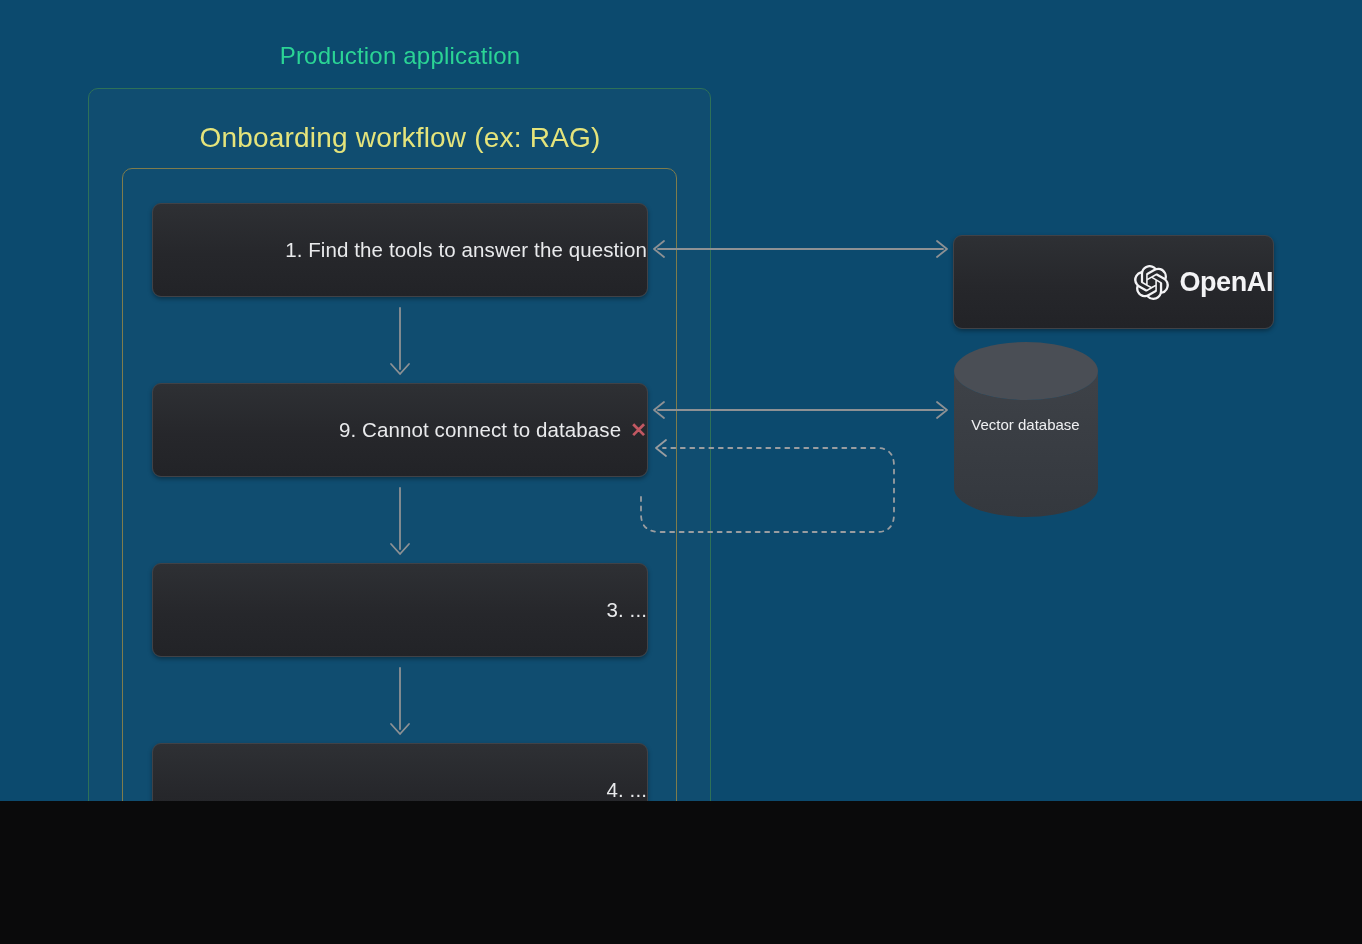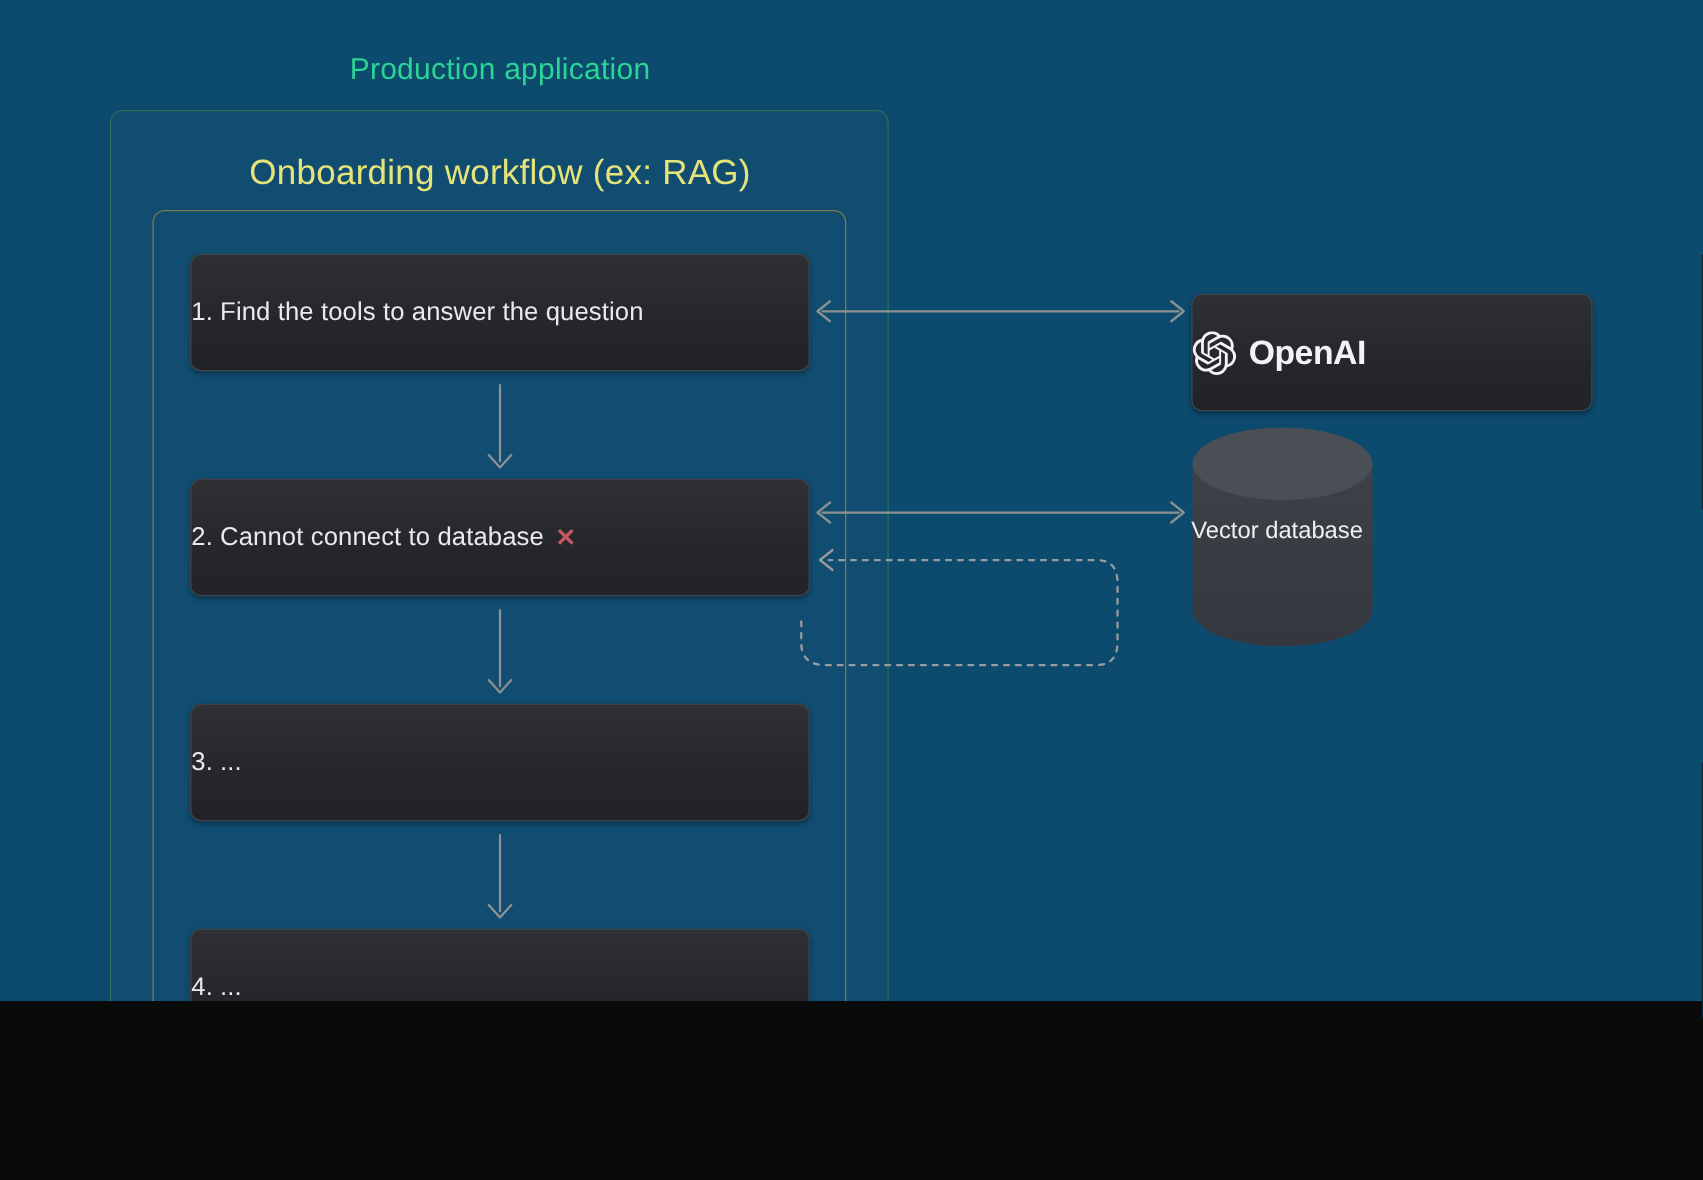--- a/index.html
+++ b/index.html
@@ -26,21 +26,21 @@
   }
   .yellow-box{
     left:122px;top:168px;width:553px;height:699px;
     border:1.5px solid #7f7c4c;border-radius:10px;
   }
 
   .node{
     left:152px;width:494px;height:92px;
     border:1px solid #404247;border-radius:9px;
     background:linear-gradient(180deg,#2e3034 0%,#26272b 55%,#222327 100%);
-    display:flex;align-items:center;justify-content:flex-start;
+    display:flex;align-items:center;justify-content:flex-end;
     color:#e9eaec;font-size:20.5px;letter-spacing:.1px;
     box-shadow:0 2px 4px rgba(0,0,0,.35);
     gap:9px;
   }
   .step-1{top:203px;}
   .step-2{top:383px;}
   .step-3{top:563px;}
   .step-4{top:743px;}
   .error-x{color:#c25862;font-size:20px;font-weight:700;}
 
@@ -49,41 +49,41 @@
     gap:10px;
     margin-top:32px;
   }
   .openai-word{
     color:#f3f3f5;font-size:27px;font-weight:700;letter-spacing:-.4px;
   }
   .openai-logo{display:block;}
 
   .cylinder-svg{left:953px;top:341px;}
   .cyl-label{
-    left:953px;top:410px;width:145px;text-align:left;
-    color:#eff0f2;font-size:19px;line-height:30px;
+    left:953px;top:410px;width:145px;text-align:center;
+    color:#eff0f2;font-size:15px;line-height:30px;
   }
 
   .overlay{left:0;top:0;pointer-events:none;}
 </style>
 </head>
 <body>
 
 <div class="stage">
 
   <div class="abs title-production">Production application</div>
   <div class="abs green-box"></div>
   <div class="abs title-workflow">Onboarding workflow (ex: RAG)</div>
   <div class="abs yellow-box"></div>
 
   <div class="abs node step-1">
     <span>1. Find the tools to answer the question</span>
   </div>
   <div class="abs node step-2">
-    <span>2. Cannot connect to database</span>
+    <span>9. Cannot connect to database</span>
     <span class="error-x">✕</span>
   </div>
   <div class="abs node step-3">
     <span>3. ...</span>
   </div>
   <div class="abs node step-4">
     <span>4. ...</span>
   </div>
 
   <div class="abs node openai-box">

